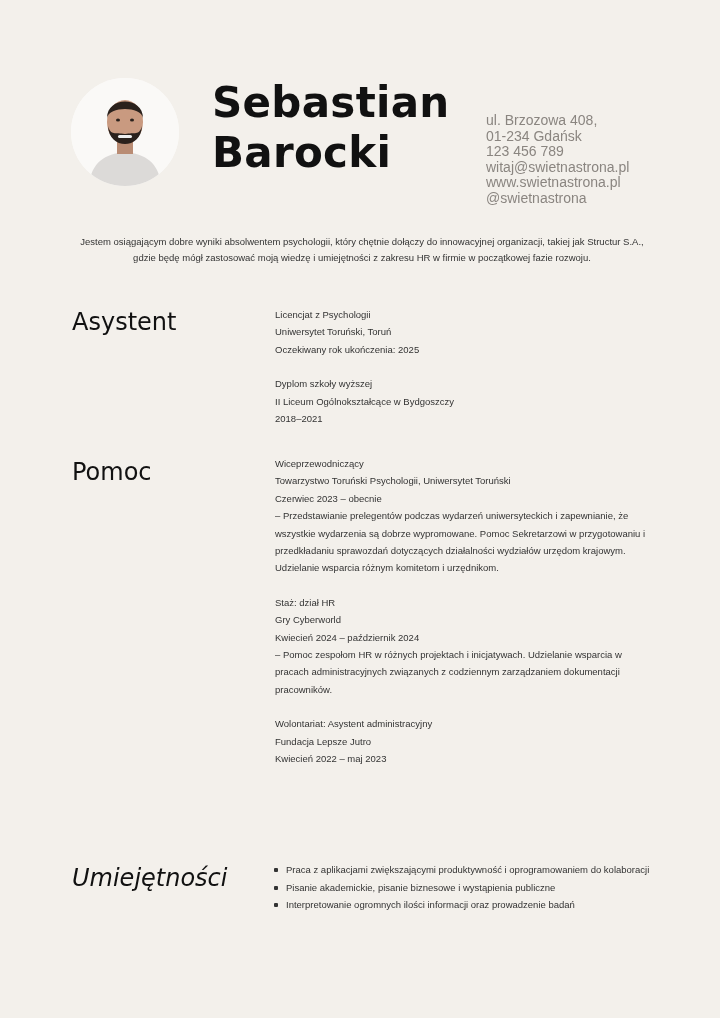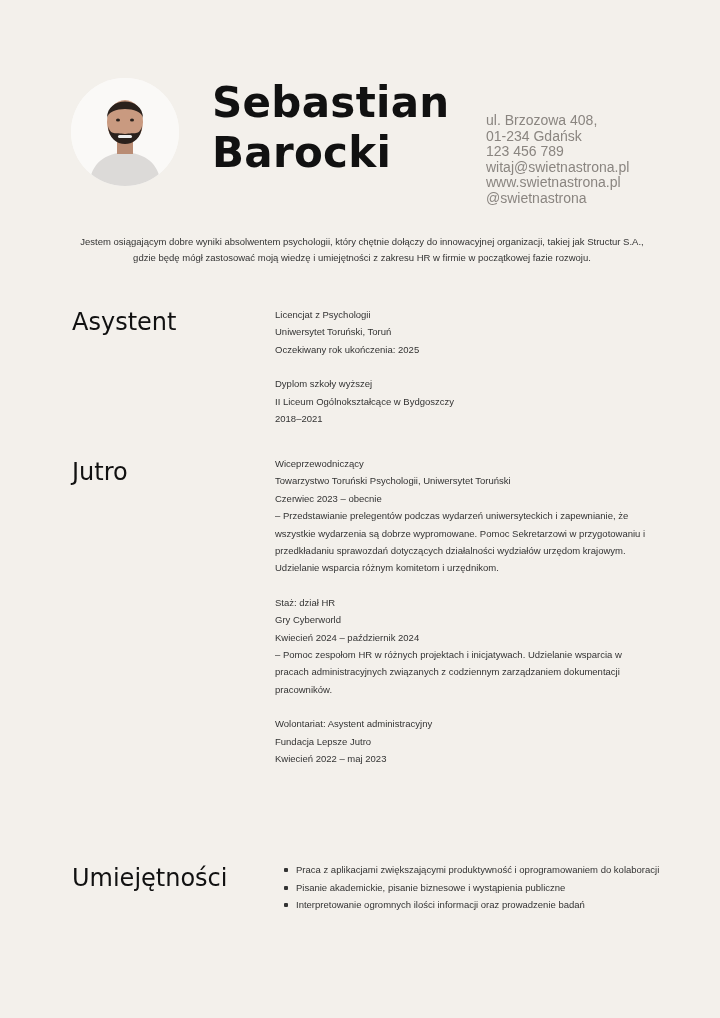--- a/index.html
+++ b/index.html
@@ -17,21 +17,21 @@
 
   .summary { position: absolute; left: 72px; top: 234px; width: 580px; font-size: 9.5px; line-height: 16px; color: #333; text-align: center; }
 
   .section-title { position: absolute; left: 72px; font-family: "DejaVu Sans", sans-serif; font-size: 24px; color: #111; }
 
   .content { position: absolute; left: 275px; width: 380px; font-size: 9.5px; line-height: 17.4px; color: #333; }
   .block { margin-bottom: 17px; }
   .block div { white-space: nowrap; }
   .block .wrap { white-space: normal; }
 
-  .skills { position: absolute; left: 282px; top: 862px; width: 380px; font-size: 9.5px; line-height: 16.5px; color: #333; list-style: none; }
+  .skills { position: absolute; left: 272px; top: 862px; width: 380px; font-size: 9.5px; line-height: 16.5px; color: #333; list-style: none; }
   .skills li { position: relative; padding-left: 14px; margin-bottom: 1px; }
   .skills li::before { content: ""; position: absolute; left: 2px; top: 6px; width: 4px; height: 4px; background: #333; border-radius: 1px; }
 </style>
 </head>
 <body>
 
 <div class="page">
 
   <div class="avatar">
     <svg viewBox="0 0 108 108">
@@ -70,41 +70,41 @@
       <div>Uniwersytet Toruński, Toruń</div>
       <div>Oczekiwany rok ukończenia: 2025</div>
     </div>
     <div class="block">
       <div>Dyplom szkoły wyższej</div>
       <div>II Liceum Ogólnokształcące w Bydgoszczy</div>
       <div>2018–2021</div>
     </div>
   </div>
 
-  <div class="section-title" style="top:458px;">Jutro</div>
+  <div class="section-title" style="top:458px;">Pomoc</div>
   <div class="content" style="top:455px;">
     <div class="block">
       <div>Wiceprzewodniczący</div>
       <div>Towarzystwo Toruński Psychologii, Uniwersytet Toruński</div>
       <div>Czerwiec 2023 – obecnie</div>
       <div class="wrap">– Przedstawianie prelegentów podczas wydarzeń uniwersyteckich i zapewnianie, że wszystkie wydarzenia są dobrze wypromowane. Pomoc Sekretarzowi w przygotowaniu i przedkładaniu sprawozdań dotyczących działalności wydziałów urzędom krajowym. Udzielanie wsparcia różnym komitetom i urzędnikom.</div>
     </div>
     <div class="block">
       <div>Staż: dział HR</div>
       <div>Gry Cyberworld</div>
       <div>Kwiecień 2024 – październik 2024</div>
       <div class="wrap">– Pomoc zespołom HR w różnych projektach i inicjatywach. Udzielanie wsparcia w pracach administracyjnych związanych z codziennym zarządzaniem dokumentacji pracowników.</div>
     </div>
     <div class="block">
       <div>Wolontariat: Asystent administracyjny</div>
       <div>Fundacja Lepsze Jutro</div>
       <div>Kwiecień 2022 – maj 2023</div>
     </div>
   </div>
 
-  <div class="section-title" style="top:864px;">Umiejętności</div>
+  <div class="section-title" style="top:864px;font-style:italic;">Umiejętności</div>
   <ul class="skills">
     <li>Praca z aplikacjami zwiększającymi produktywność i oprogramowaniem do kolaboracji</li>
     <li>Pisanie akademickie, pisanie biznesowe i wystąpienia publiczne</li>
     <li>Interpretowanie ogromnych ilości informacji oraz prowadzenie badań</li>
   </ul>
 
 </div>
 
 </body></html>

